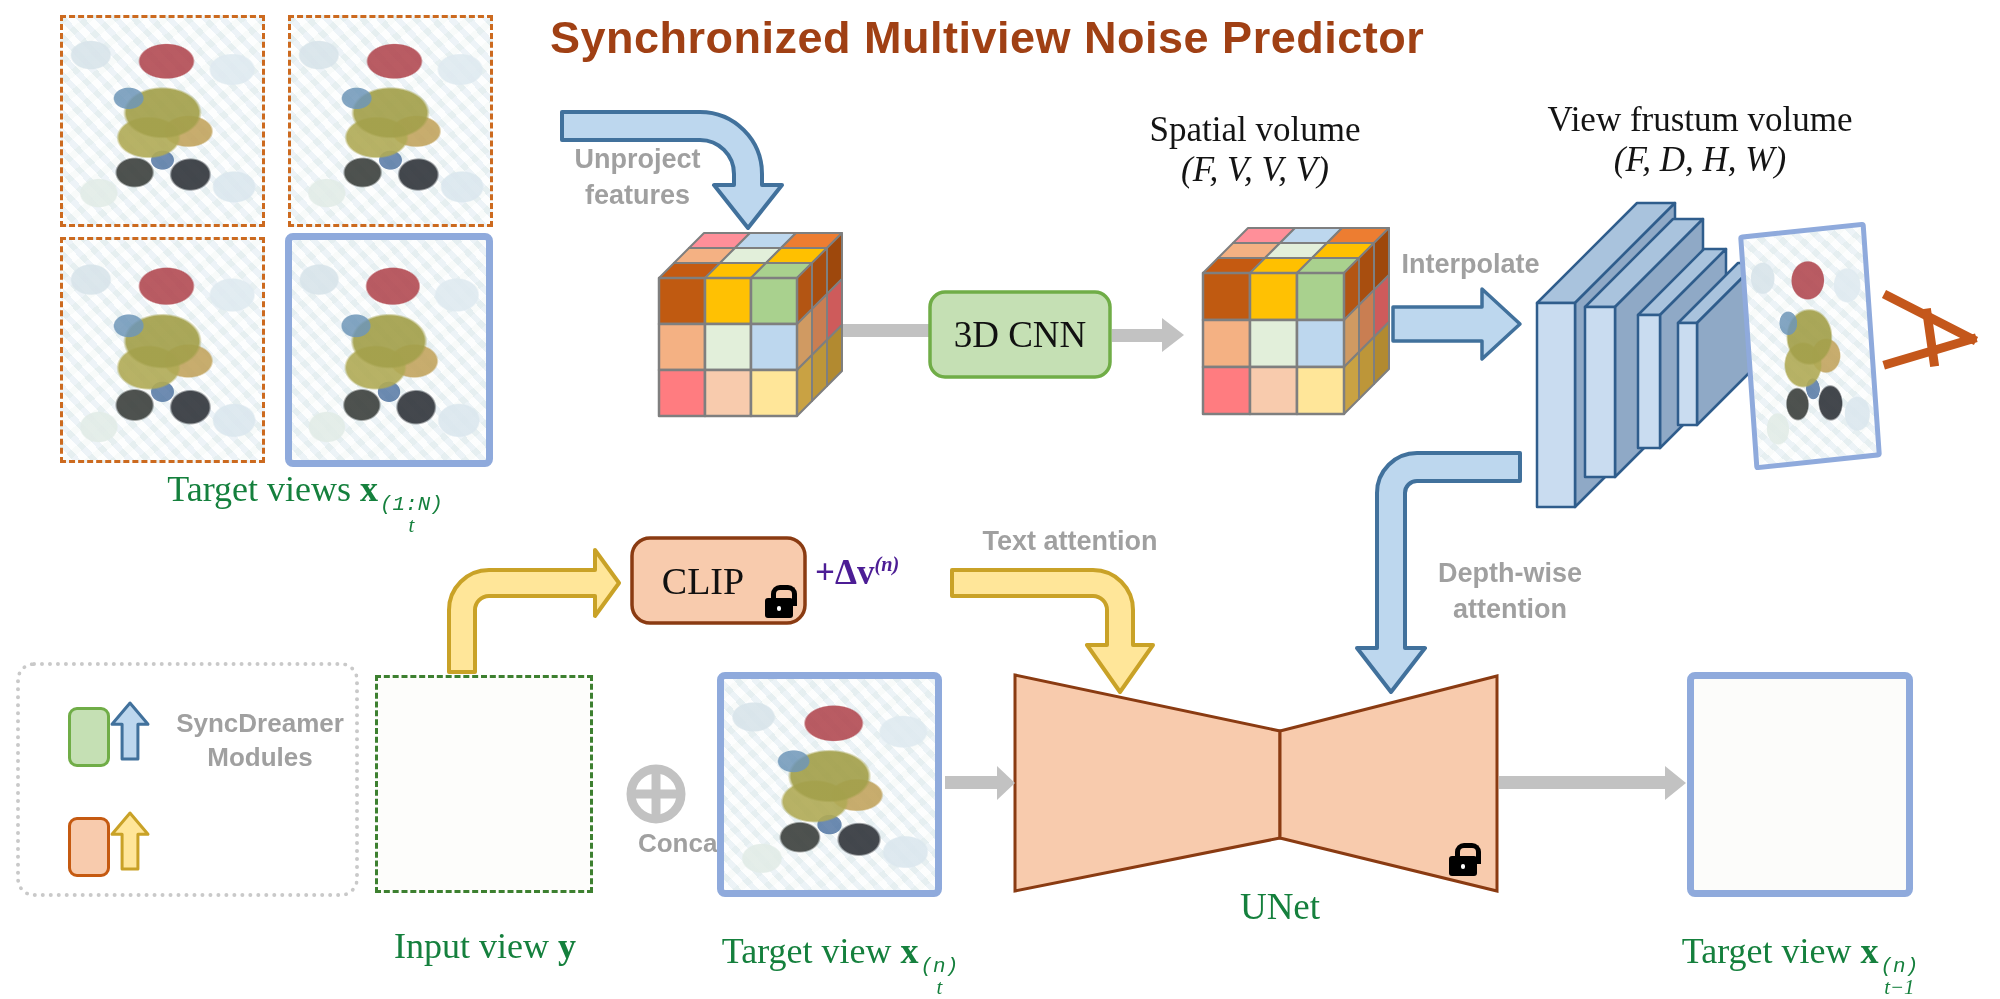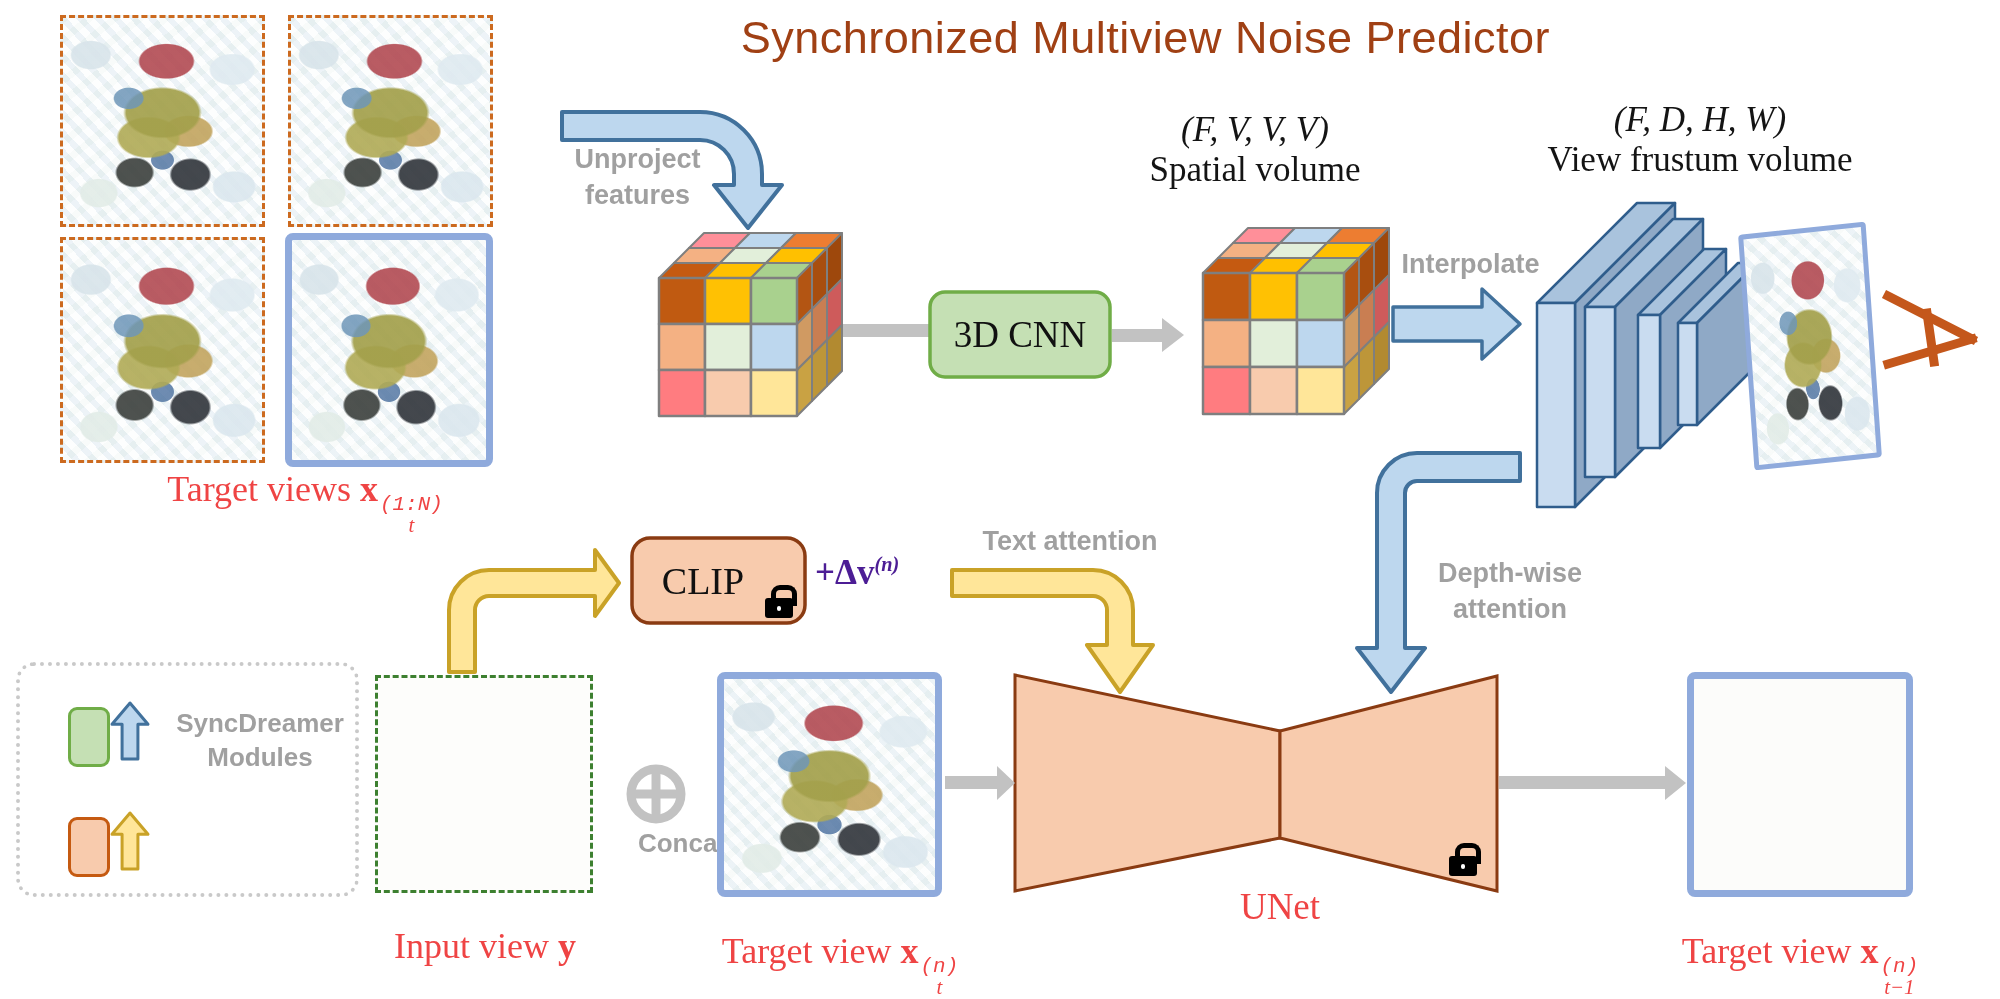--- a/index.html
+++ b/index.html
@@ -1,21 +1,21 @@
 <!DOCTYPE html>
 <html><head>
 <meta charset="utf-8">
 <style>
   html,body{margin:0;padding:0;background:#ffffff;}
   #canvas{position:relative;width:2000px;height:999px;background:#ffffff;overflow:hidden;
           font-family:"Liberation Sans",sans-serif;}
   .abs{position:absolute;}
   
-  .title{font-size:45px;font-weight:normal;color:#A04014;text-align:right;letter-spacing:.5px;}
-  .caption{font-family:"Liberation Serif",serif;font-size:36px;color:#ef4444;text-align:center;white-space:nowrap;}
+  .title{font-size:45px;font-weight:bold;color:#A04014;text-align:left;letter-spacing:.5px;}
+  .caption{font-family:"Liberation Serif",serif;font-size:36px;color:#15803d;text-align:center;white-space:nowrap;}
   .caption b{font-weight:bold;}
   .mathline{font-family:"Liberation Serif",serif;font-size:35px;color:#141414;text-align:center;white-space:nowrap;}
   .ital{font-style:italic;}
   .graylab{font-size:27px;font-weight:bold;color:#A0A0A0;text-align:center;line-height:1.32;white-space:nowrap;}
   .ss{display:inline-flex;flex-direction:column;vertical-align:-0.42em;line-height:.95;
       font-size:.58em;margin-left:2px;}
   .ss .sup{display:block;font-family:Liberation Mono, monospace;}
   .ss .sub{display:block;font-style:italic;margin-top:1px;}
   sup.n{font-size:.58em;vertical-align:super;}
   
@@ -70,26 +70,26 @@
   </div>
   <div class="abs graylab" style="left:1398px;top:247px;width:145px;">Interpolate</div>
   <div class="abs graylab" style="left:1420px;top:556px;width:180px;">
     <div>Depth-wise</div>
       <div>attention</div>
   </div>
   <div class="abs graylab" style="left:955px;top:524px;width:230px;">Text attention</div>
   <div class="abs graylab" style="left:626px;top:826px;width:112px;font-size:26px;">Concat</div>
 
   <div class="abs" style="left:1100px;top:110px;width:310px;">
+    <div class="mathline">Spatial volume</div>
     <div class="mathline ital">(F, V, V, V)</div>
-    <div class="mathline">Spatial volume</div>
   </div>
   <div class="abs" style="left:1520px;top:100px;width:360px;">
+    <div class="mathline">View frustum volume</div>
     <div class="mathline ital">(F, D, H, W)</div>
-    <div class="mathline">View frustum volume</div>
   </div>
 
   <svg class="abs" style="left:0;top:0;" width="2000" height="999" viewBox="0 0 2000 999">
 
     <path d="M562,112 L700,112 A62,62 0 0 1 762,174 L762,185 L782,185 L748,228 L714,185 L734,185 L734,174 A34,34 0 0 0 700,140 L562,140 Z" fill="#BDD7EE" stroke="#41719C" stroke-width="4" stroke-linejoin="round"></path>
 
     <rect x="843" y="324" width="92" height="13" fill="#C2C2C2"></rect>
 
     <rect x="1112" y="329" width="52" height="13" fill="#C2C2C2"></rect>
     <polygon points="1162,318 1162,352 1184,335" fill="#C2C2C2"></polygon>

